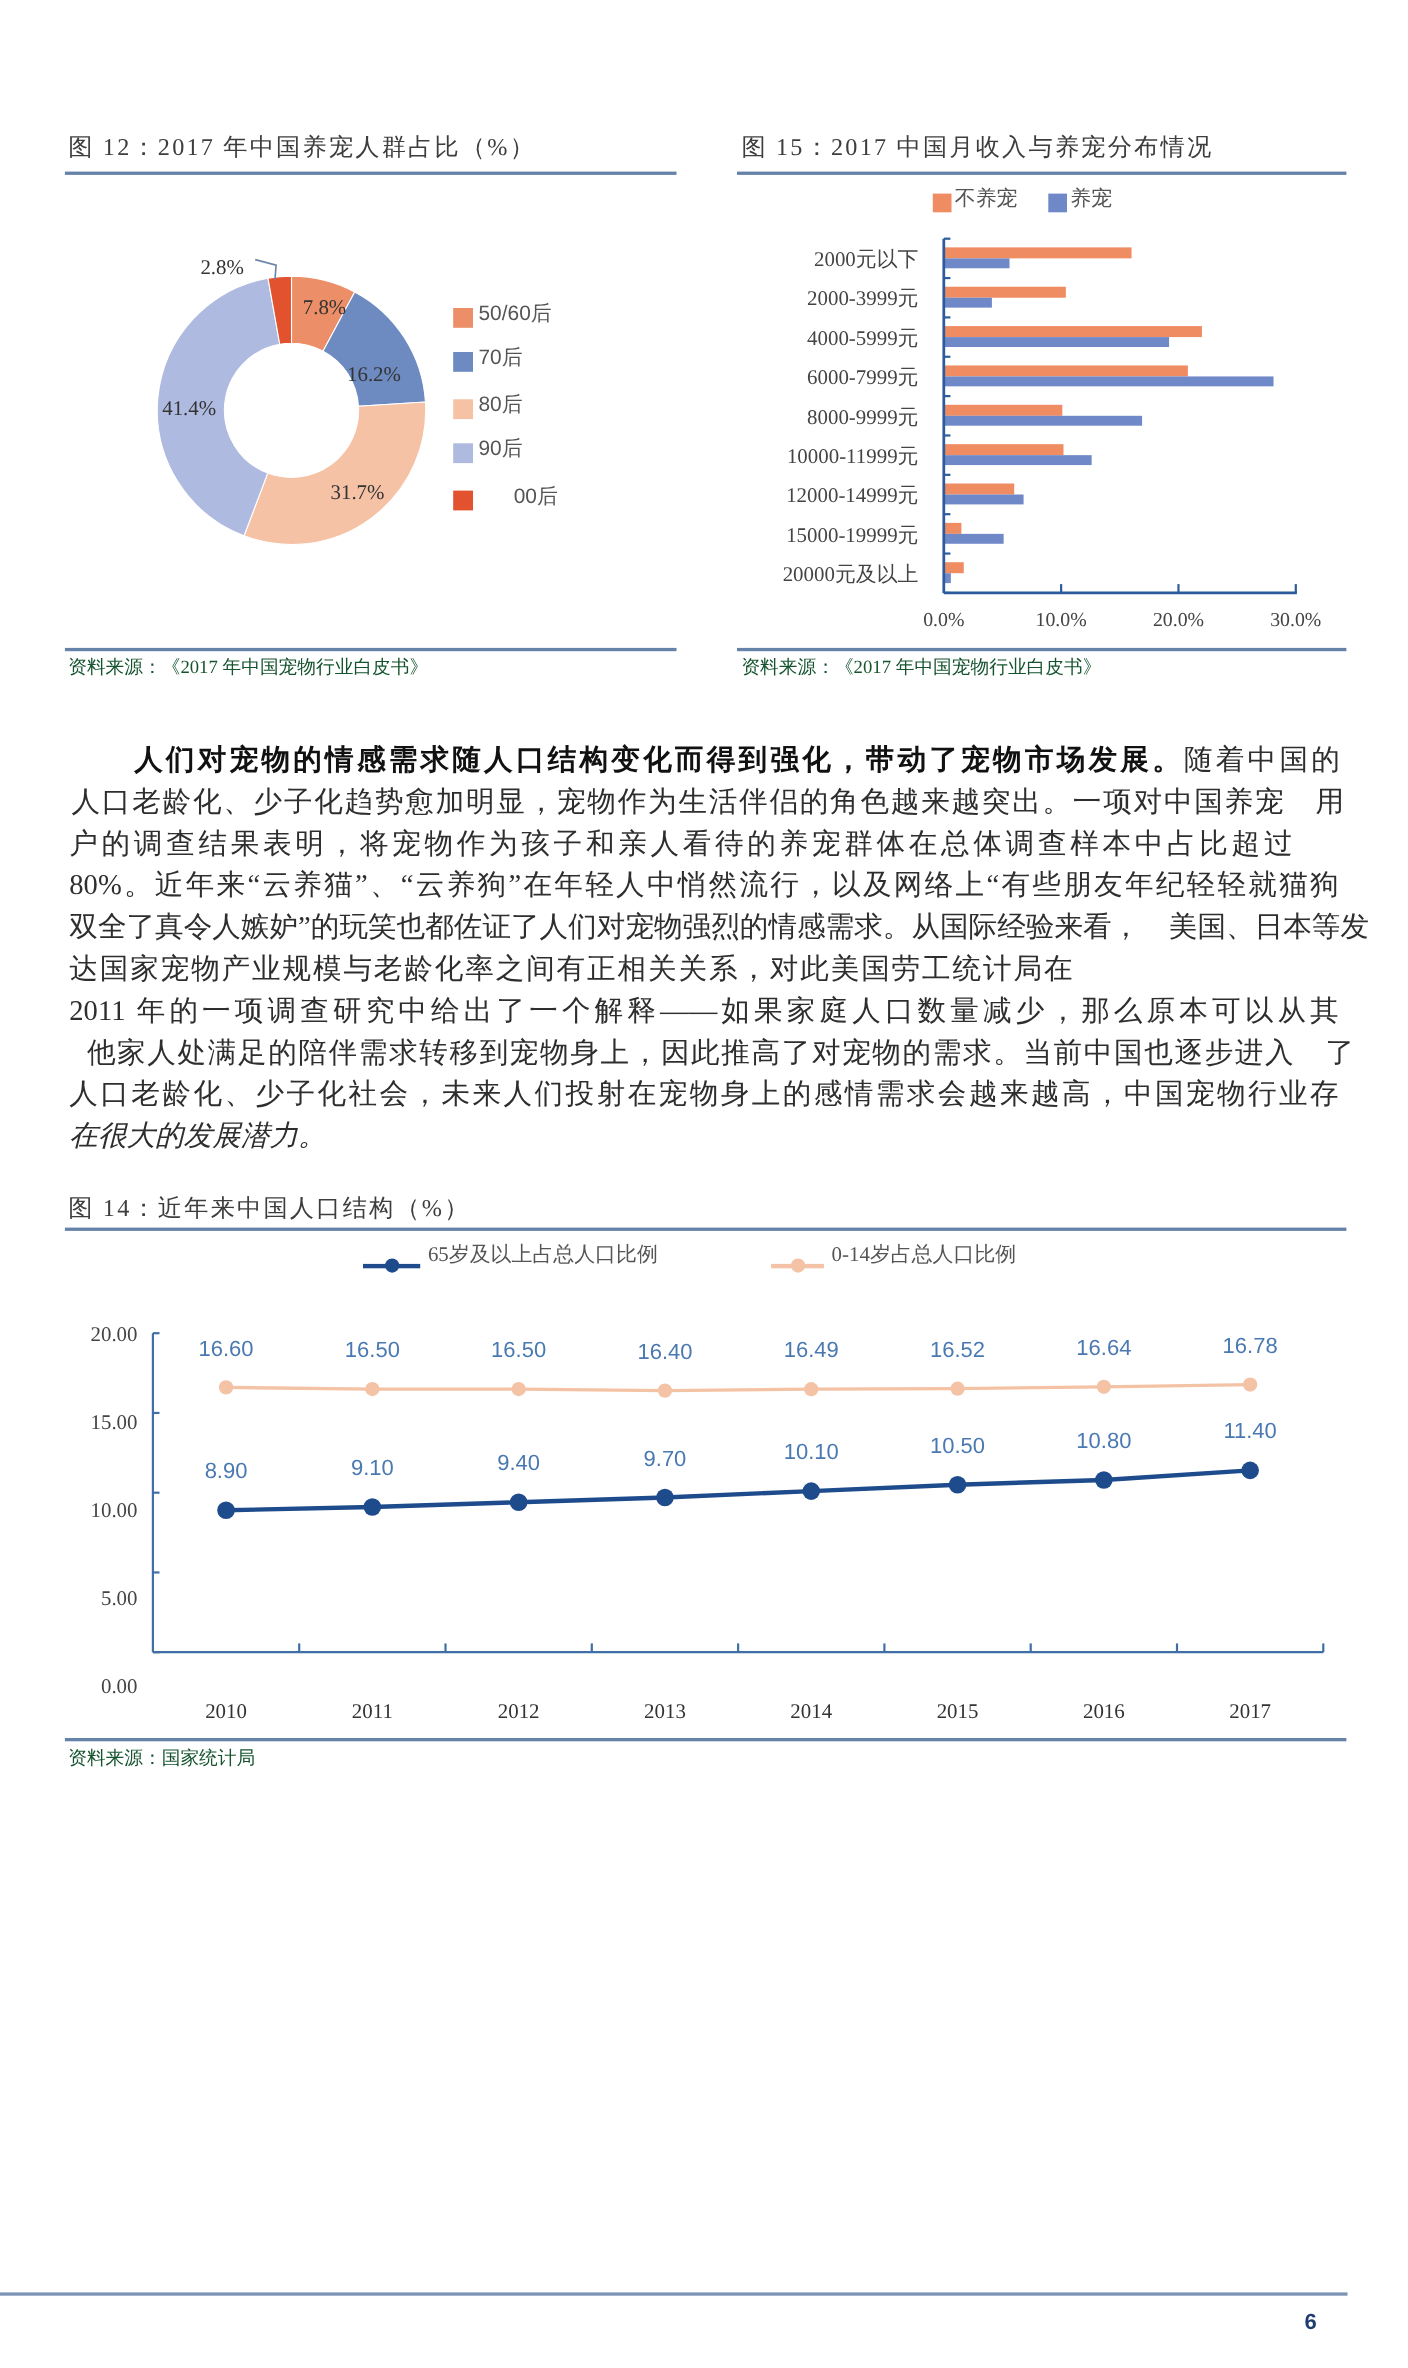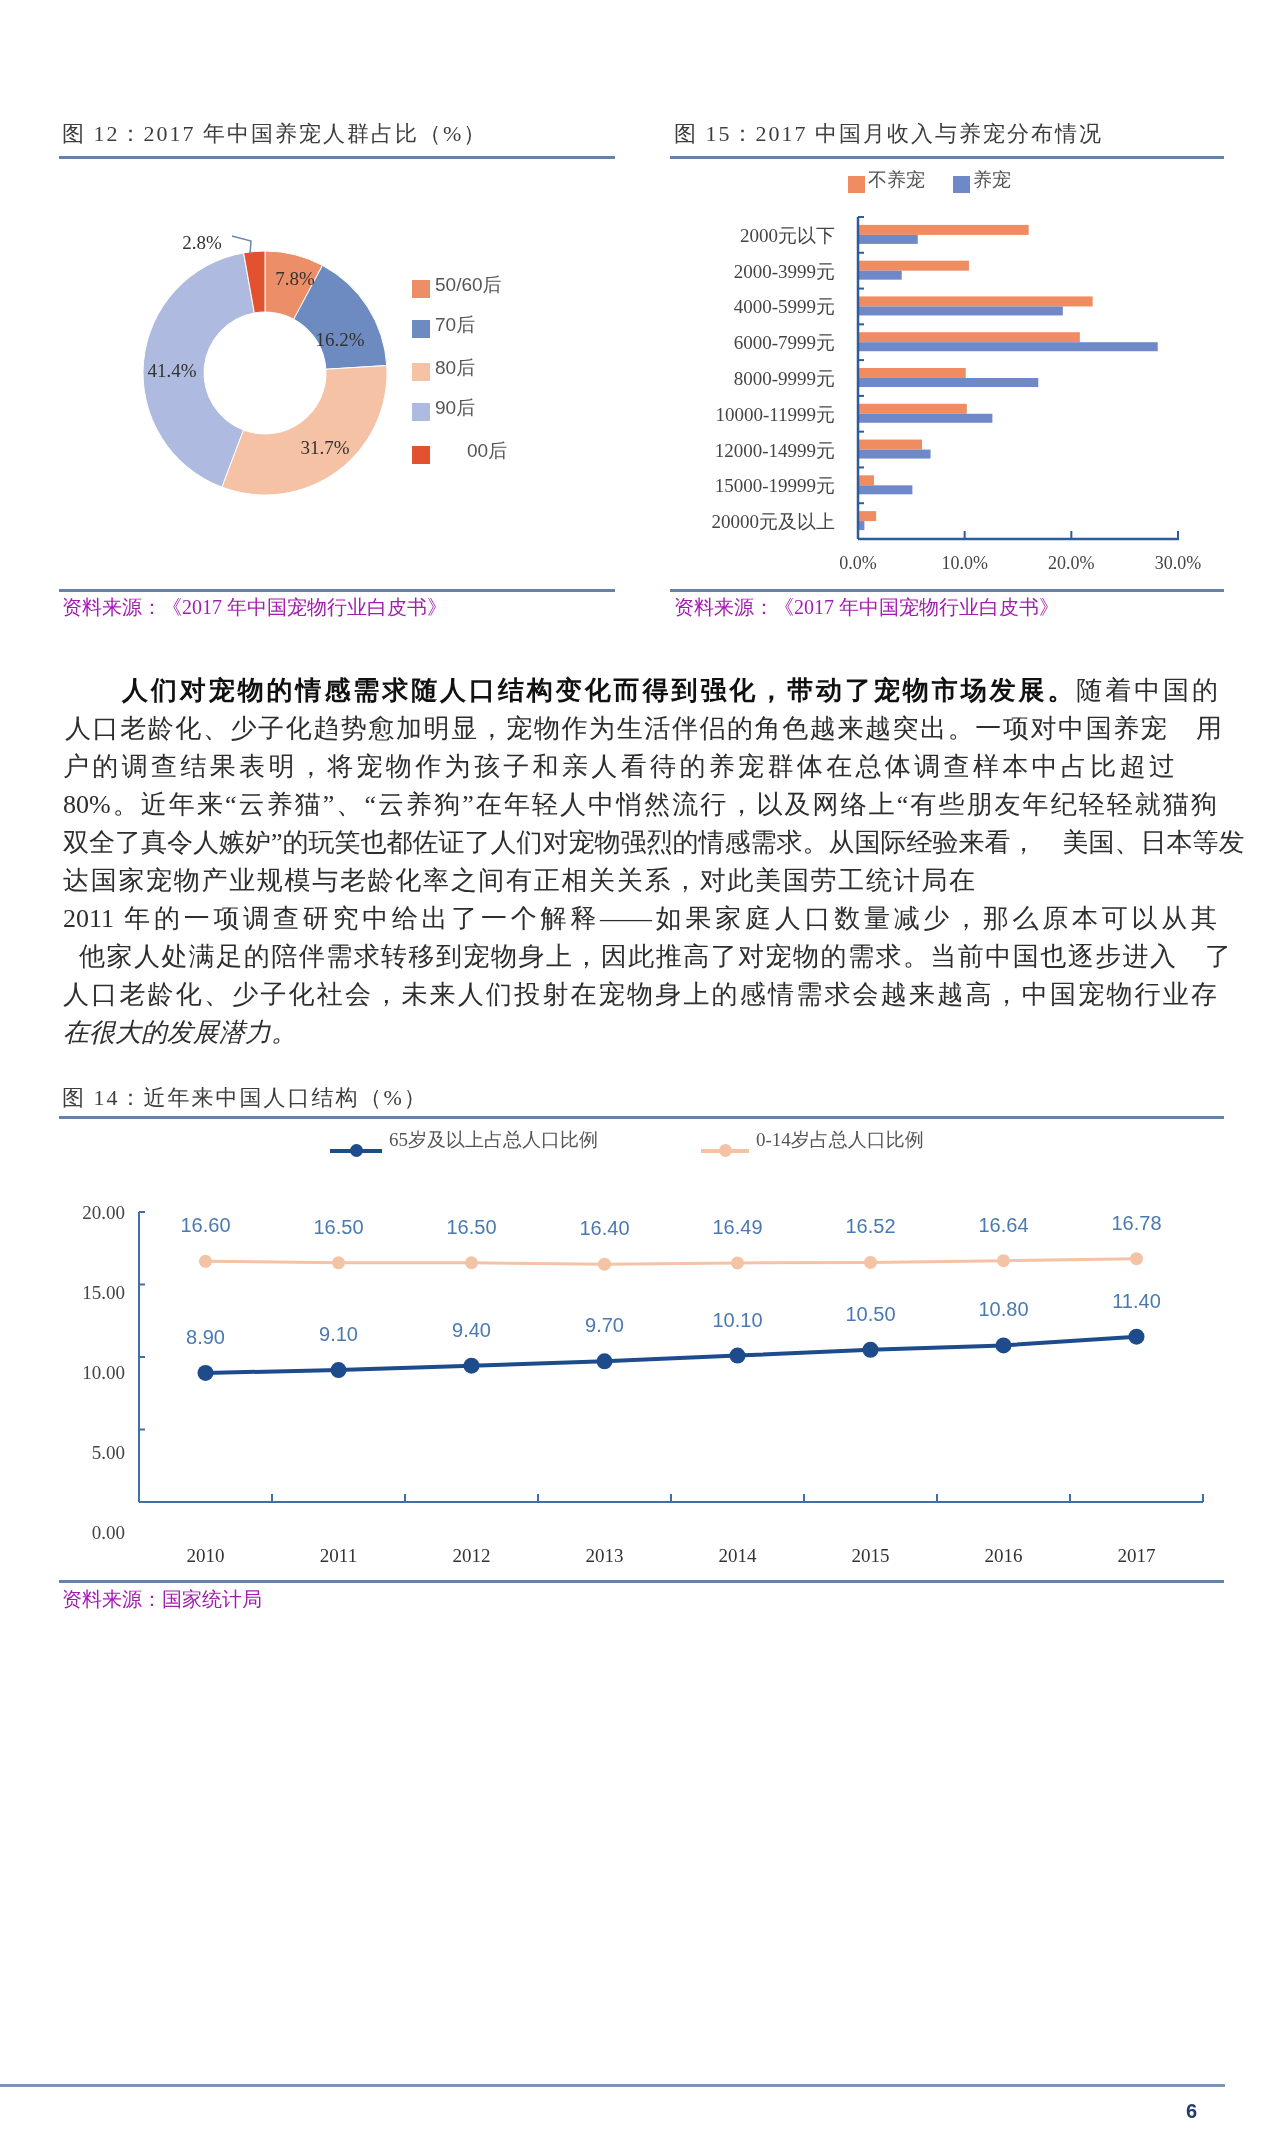--- a/index.html
+++ b/index.html
@@ -6,21 +6,21 @@
   body {
     width: 1280px; height: 2153px; position: relative; overflow: hidden;
     font-family: "Liberation Serif", "DejaVu Serif", serif; color: #333;
   }
   .fig-title {
     position: absolute; font-size: 22px; line-height: 26px; color: #3d3d3d;
     letter-spacing: 2px; white-space: nowrap;
   }
   .rule { position: absolute; height: 3px; background: #6583a9; }
   .source {
-    position: absolute; font-size: 20px; line-height: 20px; color: #a21caf;
+    position: absolute; font-size: 17px; line-height: 20px; color: #14532d;
     white-space: nowrap;
   }
   .legend-item {
     position: absolute; display: flex; align-items: flex-end; height: 22px;
     font-size: 19px; color: #555; white-space: nowrap;
     font-family: "Liberation Sans", "DejaVu Sans", sans-serif;
   }
   .legend-item.serif { font-family: "Liberation Serif", "DejaVu Serif", serif; }
   .swatch { display: inline-block; width: 18px; height: 18px; margin-right: 5px; }
   .swatch.sm { width: 17px; height: 17px; margin-right: 3px; }

